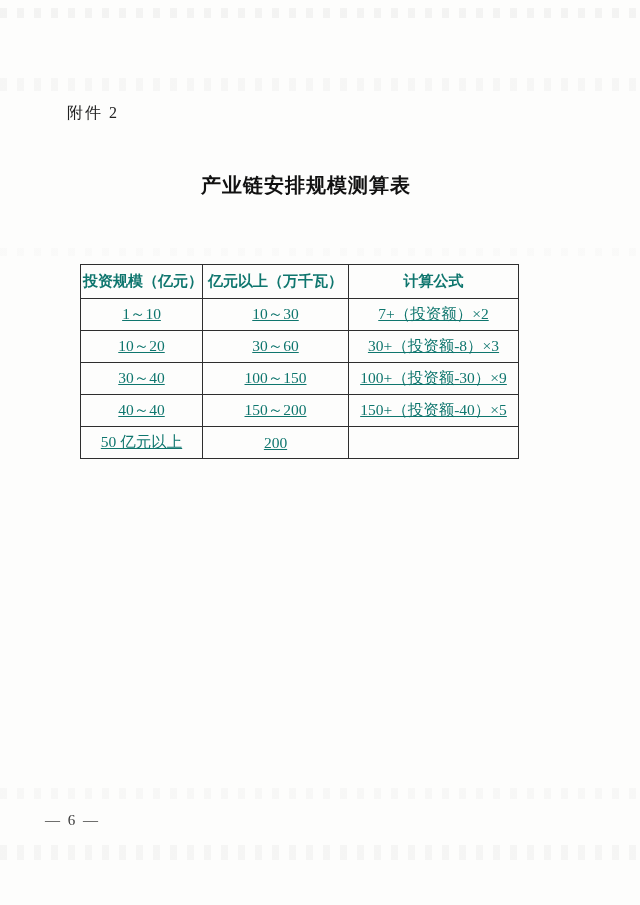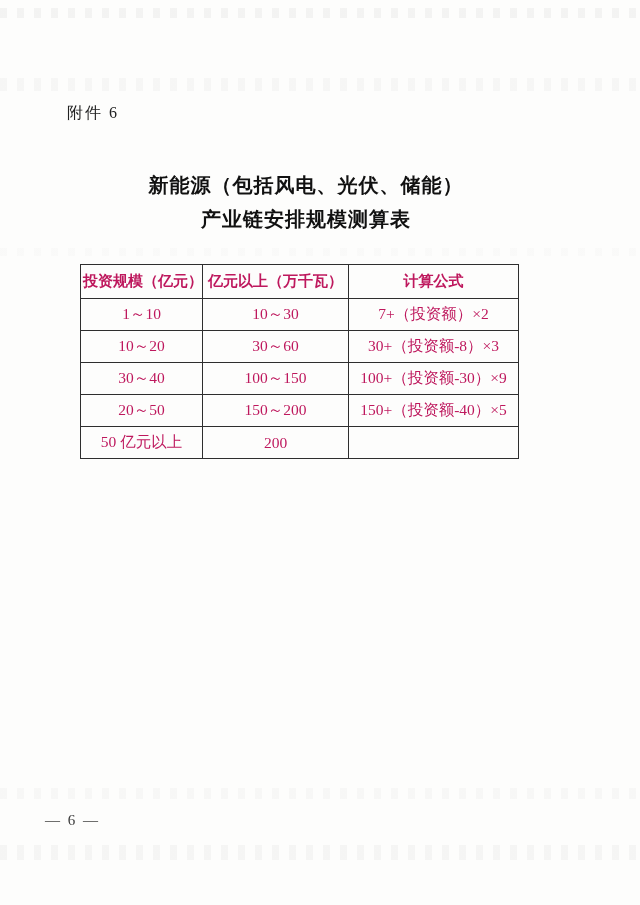--- a/index.html
+++ b/index.html
@@ -28,49 +28,48 @@
     font-size:16px;letter-spacing:2px;color:#222;
   }
   .title{
     position:absolute;left:0;right:28px;top:168px;
     text-align:center;font-weight:bold;font-size:20px;
     letter-spacing:1px;line-height:34px;color:#111;
   }
   table.calc{
     position:absolute;left:80px;top:264px;width:438px;
     border-collapse:collapse;table-layout:fixed;
-    font-size:15px;color:#be185d;
+    font-size:15px;color:#0f766e;
   }
   table.calc th, table.calc td{
     border:1.6px solid #2e2e2e;
     text-align:center;vertical-align:middle;
     padding:0 2px;overflow:hidden;white-space:nowrap;
   }
   table.calc th{height:33px;font-weight:bold;font-size:15px;}
-  table.calc td{height:31px;font-size:15.5px;}
+  table.calc td{height:31px;font-size:15.5px;text-decoration:underline;}
   .footer{
     position:absolute;left:45px;top:812px;
     font-size:15px;color:#3a3a3a;letter-spacing:2px;
   }
 </style>
 </head>
 <body>
 
 <div class="page">
 
   <div class="scan-band band1"></div>
   <div class="scan-band band2"></div>
   <div class="scan-band band3"></div>
   <div class="scan-band band4"></div>
   <div class="scan-band band5"></div>
 
-  <div class="attachment">附件 6</div>
+  <div class="attachment">附件 2</div>
 
   <div class="title">
-    <div>新能源（包括风电、光伏、储能）</div>
     <div>产业链安排规模测算表</div>
   </div>
 
   <table class="calc">
     <colgroup>
       <col style="width:122px">
         <col style="width:146px">
         <col style="width:170px">
     </colgroup>
     <thead>
@@ -90,21 +89,21 @@
           <td>10～20</td>
           <td>30～60</td>
           <td>30+（投资额-8）×3</td>
         </tr>
         <tr>
           <td>30～40</td>
           <td>100～150</td>
           <td>100+（投资额-30）×9</td>
         </tr>
         <tr>
-          <td>20～50</td>
+          <td>40～40</td>
           <td>150～200</td>
           <td>150+（投资额-40）×5</td>
         </tr>
         <tr>
           <td>50 亿元以上</td>
           <td>200</td>
           <td></td>
         </tr>
       </tbody>
   </table>

